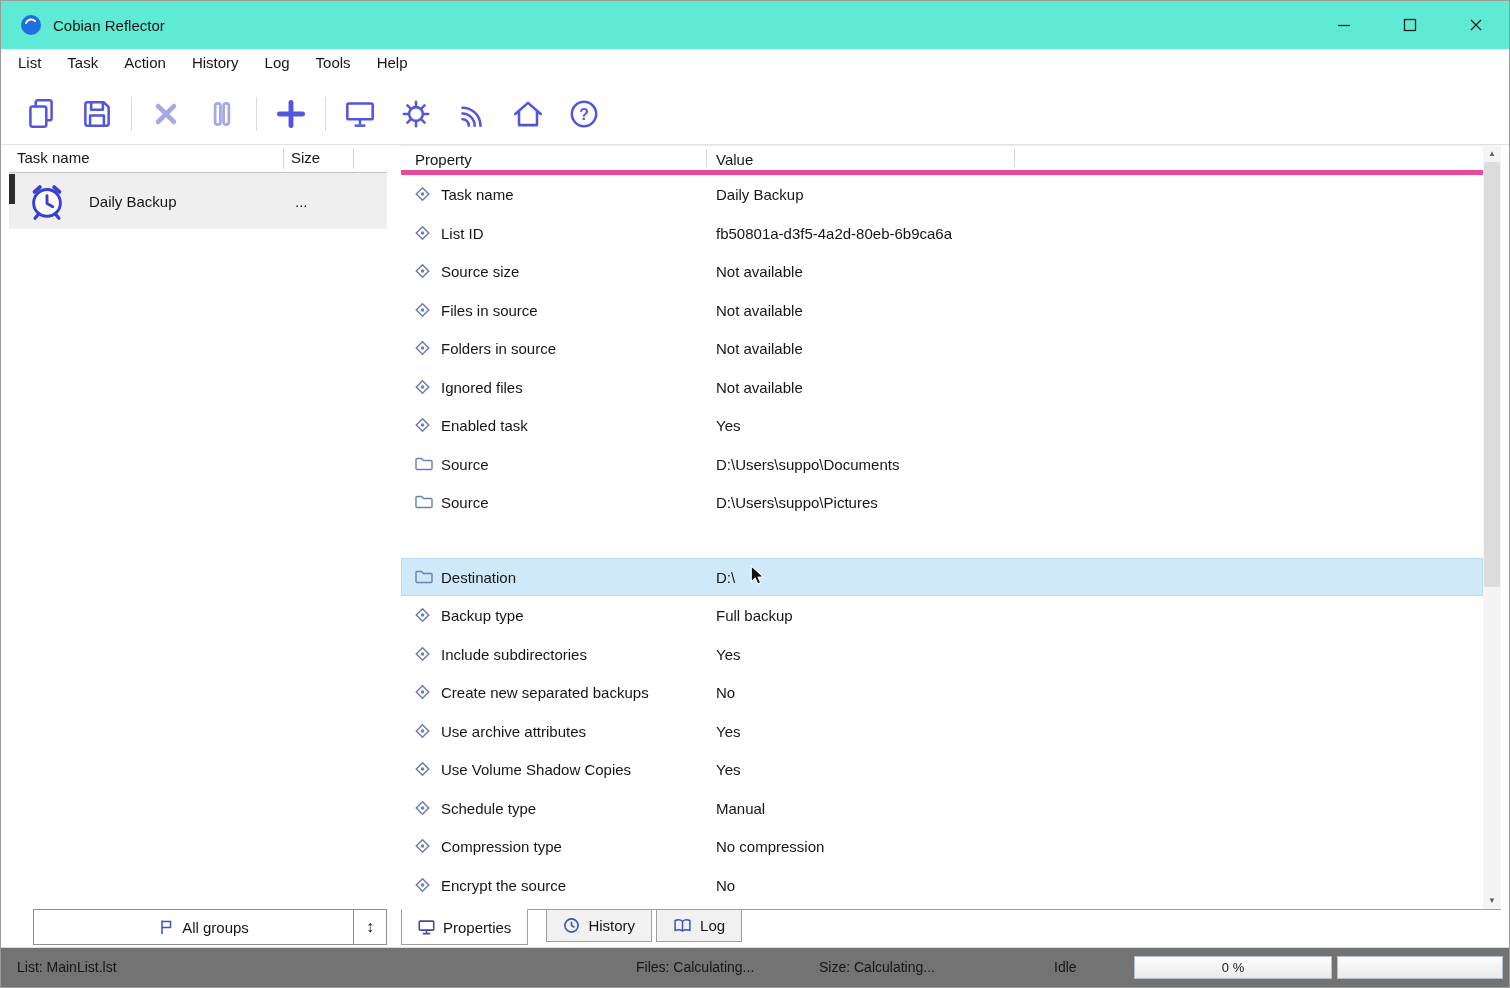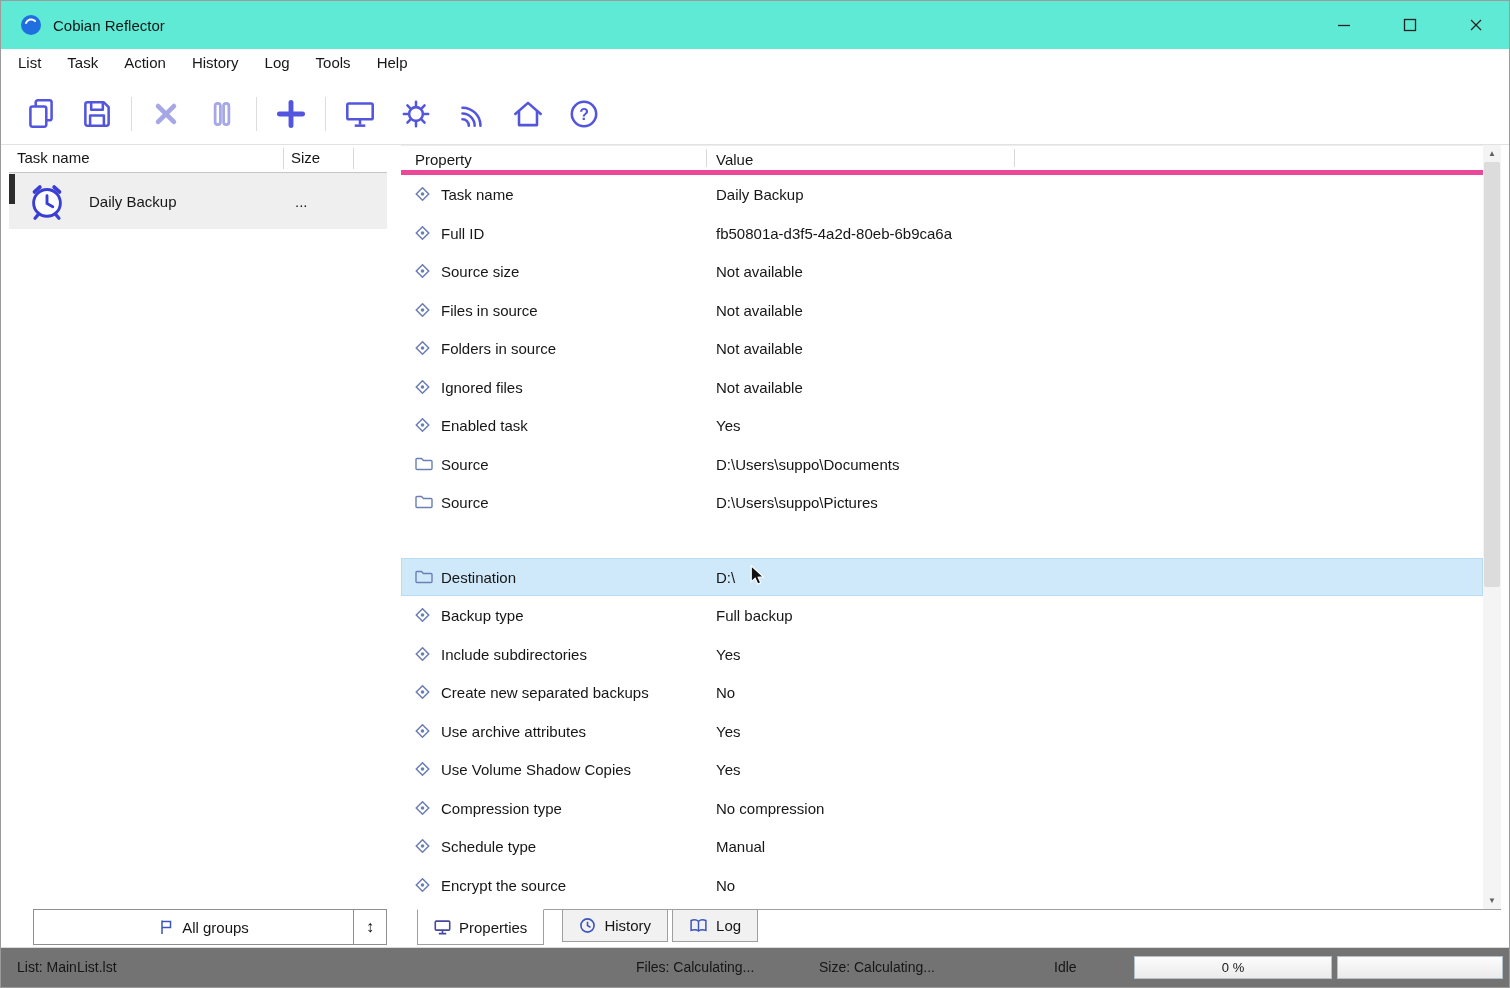--- a/index.html
+++ b/index.html
@@ -65,21 +65,21 @@
   .cursor { position:absolute; left:345px; top:6px; display:inline-flex; }
 
   
   .vscroll { position:absolute; top:0; right:0; width:18px; bottom:38px; background:#f4f4f4; }
   .scroll-arrow { position:absolute; left:0; right:0; height:17px; display:flex; align-items:center; justify-content:center;
     font-size:8px; color:#606060; }
   .scroll-arrow.up { top:0; } .scroll-arrow.down { bottom:0; }
   .scroll-thumb { position:absolute; top:17px; left:1px; right:1px; height:425px; background:#dcdcdc; border-radius:2px; }
 
   
-  .tabs { position:absolute; left:16px; right:0; bottom:0; height:38px; display:flex; align-items:flex-start; border-top:1px solid #9f9f9f; }
+  .tabs { position:absolute; left:0; right:0; bottom:0; height:38px; display:flex; align-items:flex-start; border-top:1px solid #9f9f9f; }
   .tab { height:32px; padding:0 16px; display:flex; align-items:center; gap:8px; font-size:15px;
     border:1px solid #9f9f9f; border-top:none; background:#f1f1f1; margin-right:4px; }
   .tab.active { height:36px; background:#fff; margin-top:-1px; border-top:1px solid #fff; margin-right:18px; }
   .tab-icon { display:inline-flex; color:#3c55b8; }
   .tab.active .tab-icon { color:#44499c; }
 
   
   .statusbar { position:absolute; left:0; right:0; bottom:0; height:40px; background:#737373; border-top:1px solid #dadada; font-size:14px; }
   .sb-list  { position:absolute; left:16px;  top:11px; }
   .sb-files { position:absolute; left:635px; top:11px; }
@@ -297,21 +297,21 @@
             <span class="prop-label">Task name</span>
             <span class="prop-value">Daily Backup</span>
           </div>
           <div class="prop-row">
             <span class="row-icon">
               <svg width="15" height="15" viewBox="0 0 14 14">
                 <path d="M7 1.2 L12.8 7 L7 12.8 L1.2 7 Z" fill="none" stroke="currentColor" stroke-width="1.4"></path>
                 <circle cx="7" cy="7" r="1.7" fill="currentColor"></circle>
               </svg>
             </span>
-            <span class="prop-label">Full ID</span>
+            <span class="prop-label">List ID</span>
             <span class="prop-value">fb50801a-d3f5-4a2d-80eb-6b9ca6a</span>
           </div>
           <div class="prop-row">
             <span class="row-icon">
               <svg width="15" height="15" viewBox="0 0 14 14">
                 <path d="M7 1.2 L12.8 7 L7 12.8 L1.2 7 Z" fill="none" stroke="currentColor" stroke-width="1.4"></path>
                 <circle cx="7" cy="7" r="1.7" fill="currentColor"></circle>
               </svg>
             </span>
             <span class="prop-label">Source size</span>
@@ -439,32 +439,32 @@
             <span class="prop-label">Use Volume Shadow Copies</span>
             <span class="prop-value">Yes</span>
           </div>
           <div class="prop-row">
             <span class="row-icon">
               <svg width="15" height="15" viewBox="0 0 14 14">
                 <path d="M7 1.2 L12.8 7 L7 12.8 L1.2 7 Z" fill="none" stroke="currentColor" stroke-width="1.4"></path>
                 <circle cx="7" cy="7" r="1.7" fill="currentColor"></circle>
               </svg>
             </span>
+            <span class="prop-label">Schedule type</span>
+            <span class="prop-value">Manual</span>
+          </div>
+          <div class="prop-row">
+            <span class="row-icon">
+              <svg width="15" height="15" viewBox="0 0 14 14">
+                <path d="M7 1.2 L12.8 7 L7 12.8 L1.2 7 Z" fill="none" stroke="currentColor" stroke-width="1.4"></path>
+                <circle cx="7" cy="7" r="1.7" fill="currentColor"></circle>
+              </svg>
+            </span>
             <span class="prop-label">Compression type</span>
             <span class="prop-value">No compression</span>
-          </div>
-          <div class="prop-row">
-            <span class="row-icon">
-              <svg width="15" height="15" viewBox="0 0 14 14">
-                <path d="M7 1.2 L12.8 7 L7 12.8 L1.2 7 Z" fill="none" stroke="currentColor" stroke-width="1.4"></path>
-                <circle cx="7" cy="7" r="1.7" fill="currentColor"></circle>
-              </svg>
-            </span>
-            <span class="prop-label">Schedule type</span>
-            <span class="prop-value">Manual</span>
           </div>
           <div class="prop-row">
             <span class="row-icon">
               <svg width="15" height="15" viewBox="0 0 14 14">
                 <path d="M7 1.2 L12.8 7 L7 12.8 L1.2 7 Z" fill="none" stroke="currentColor" stroke-width="1.4"></path>
                 <circle cx="7" cy="7" r="1.7" fill="currentColor"></circle>
               </svg>
             </span>
             <span class="prop-label">Encrypt the source</span>
             <span class="prop-value">No</span>

